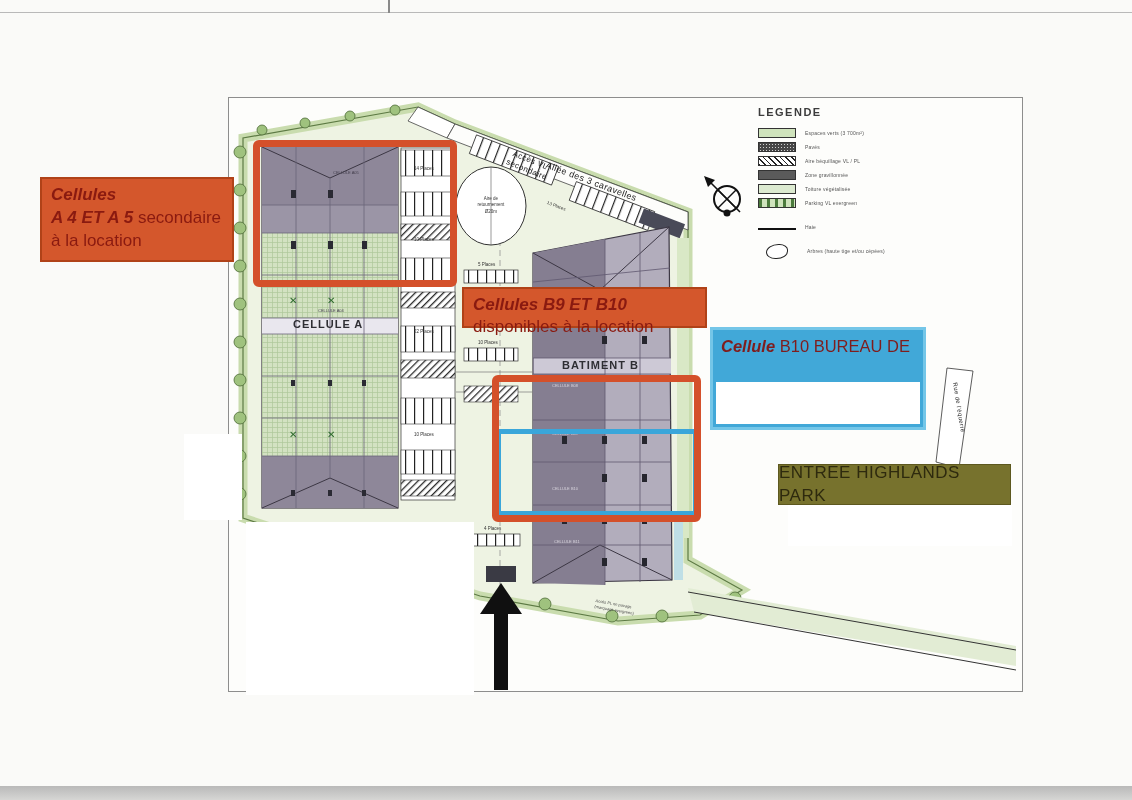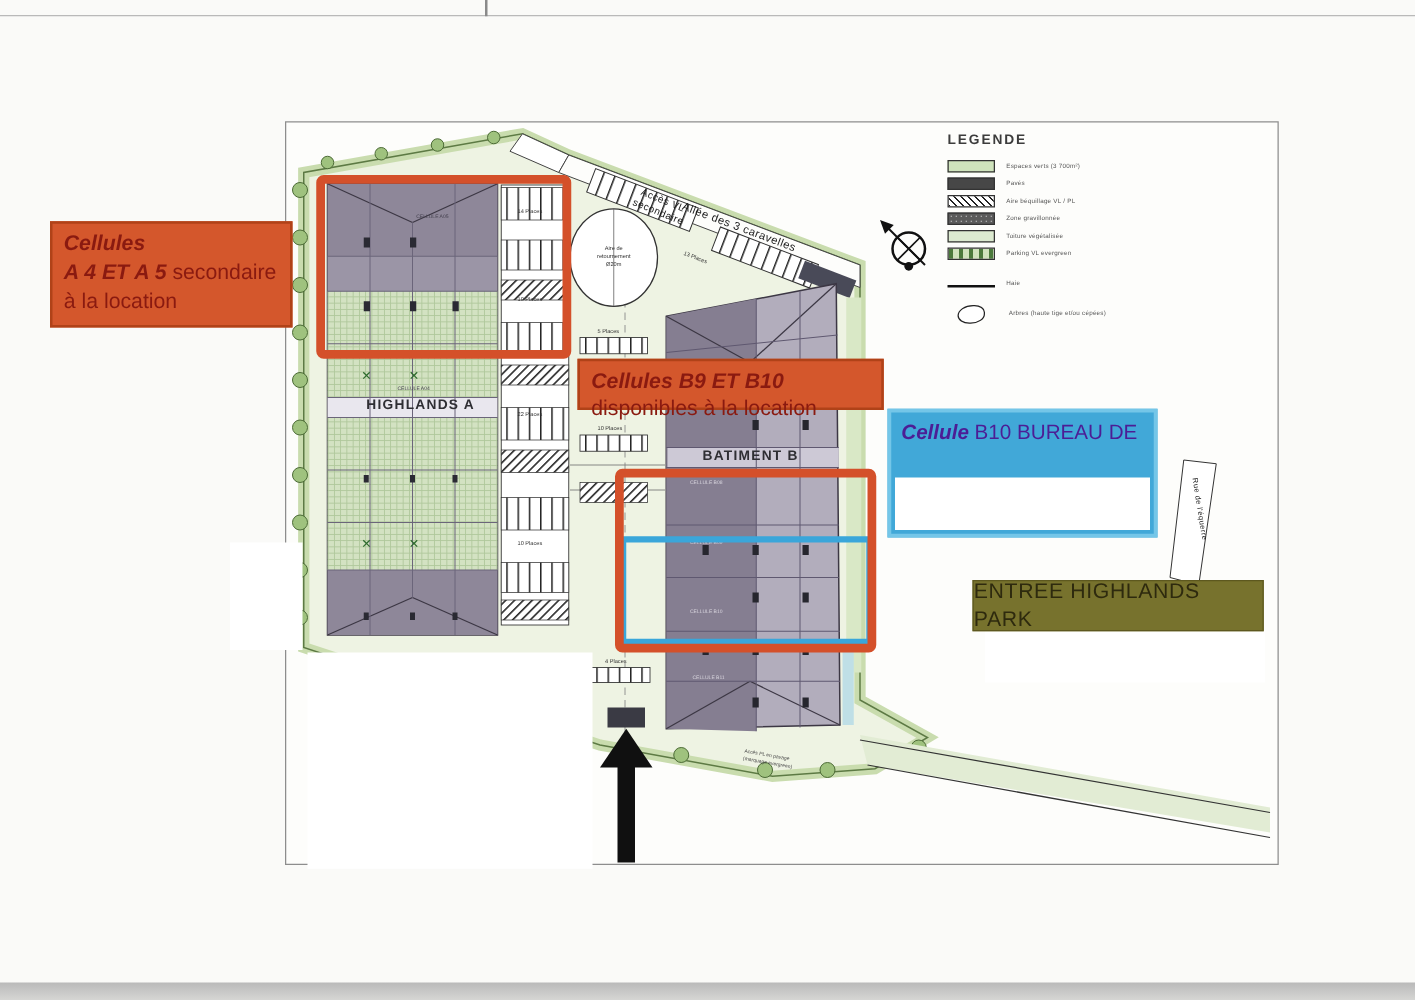--- a/index.html
+++ b/index.html
@@ -24,21 +24,21 @@
   .cover-bl{left:246px;top:522px;width:228px;height:173px;}
   .cover-left{left:184px;top:434px;width:58px;height:86px;}
   .cover-olive{left:788px;top:504px;width:224px;height:42px;}
   
   .note{position:absolute;z-index:10;box-sizing:border-box;line-height:1.35;}
   .note-orange{background:#d4572c;border:2px solid #b04218;color:#8a1a10;
                font-size:17px;padding:5px 9px;}
   .note-a{left:40px;top:177px;width:194px;height:85px;}
   .note-b{left:462px;top:287px;width:245px;height:41px;line-height:1.3;}
   .note-blue{left:710px;top:327px;width:216px;height:103px;background:#41a8d8;
-             border:3px solid #74c6e8;color:#4c1d95;font-size:16.5px;padding:5px 8px;line-height:1.35;}
+             border:3px solid #74c6e8;color:#7f1d1d;font-size:16.5px;padding:5px 8px;line-height:1.35;}
   .note-blue .inner-cover{position:absolute;left:3px;right:3px;bottom:3px;height:42px;background:#fff;}
   .note-olive{left:778px;top:464px;width:233px;height:41px;background:#77722d;border:1px solid #5d581f;
               color:#2e2a0e;font-size:17px;display:flex;align-items:center;justify-content:center;
               letter-spacing:.5px;}
   .b{font-weight:bold;font-style:italic;}
   
   .legend{position:absolute;left:758px;top:106px;width:150px;z-index:4;color:#444;}
   .legend .title{font-size:11px;font-weight:bold;letter-spacing:1.5px;color:#3c3c3c;margin-bottom:8px;}
   .lrow{display:flex;align-items:center;height:14px;}
   .sw{width:38px;height:10px;border:1px solid #333;margin-right:9px;flex:none;box-sizing:border-box;}
@@ -299,21 +299,21 @@
       <span class="sw sw-line"></span>
       <span class="lab">Haie</span>
       </div>
     <div class="lgap"></div>
     <div class="lrow">
       <span class="sw-tree"></span>
       <span class="lab">Arbres (haute tige et/ou cépées)</span>
       </div>
   </div>
 
-  <div class="lbl lbl-bat" style="left:293px;top:318px;">HIGHLANDS A</div>
+  <div class="lbl lbl-bat" style="left:293px;top:318px;">CELLULE A</div>
   <div class="lbl lbl-bat" style="left:562px;top:359px;font-size:11px;">BATIMENT B</div>
 
   <div class="lbl lbl-road" style="left:512px;top:148px;transform:rotate(22deg);font-size:8px;text-align:center;line-height:1.2;">
     <div>Accès VL</div>
       <div>secondaire</div>
   </div>
   <div class="lbl lbl-road" style="left:548px;top:160px;transform:rotate(20.5deg);">Allée des 3 caravelles</div>
   <div class="lbl lbl-road" style="left:958px;top:382px;transform:rotate(81deg);font-size:6px;">Rue de l'équerre</div>
 
   <div class="lbl lbl-circle" style="left:468px;top:196px;">

